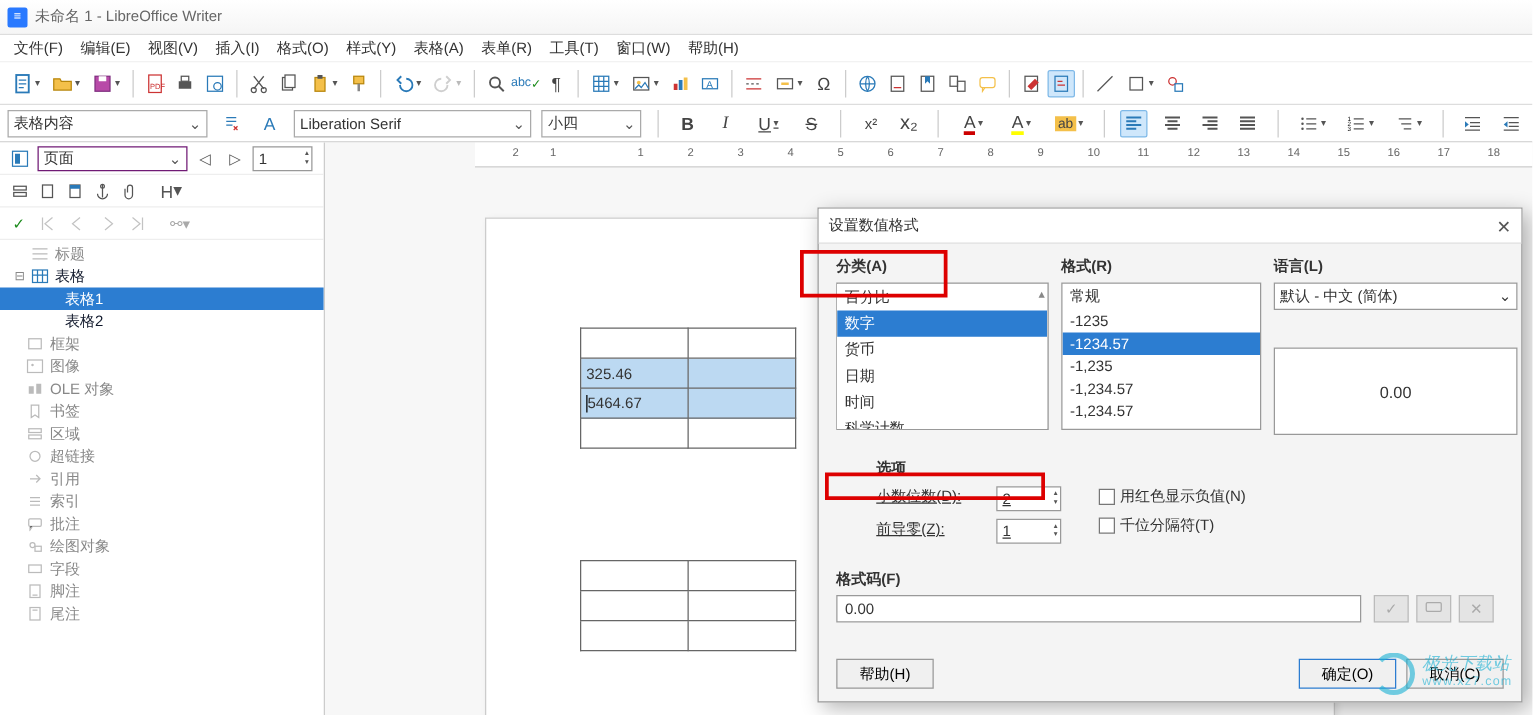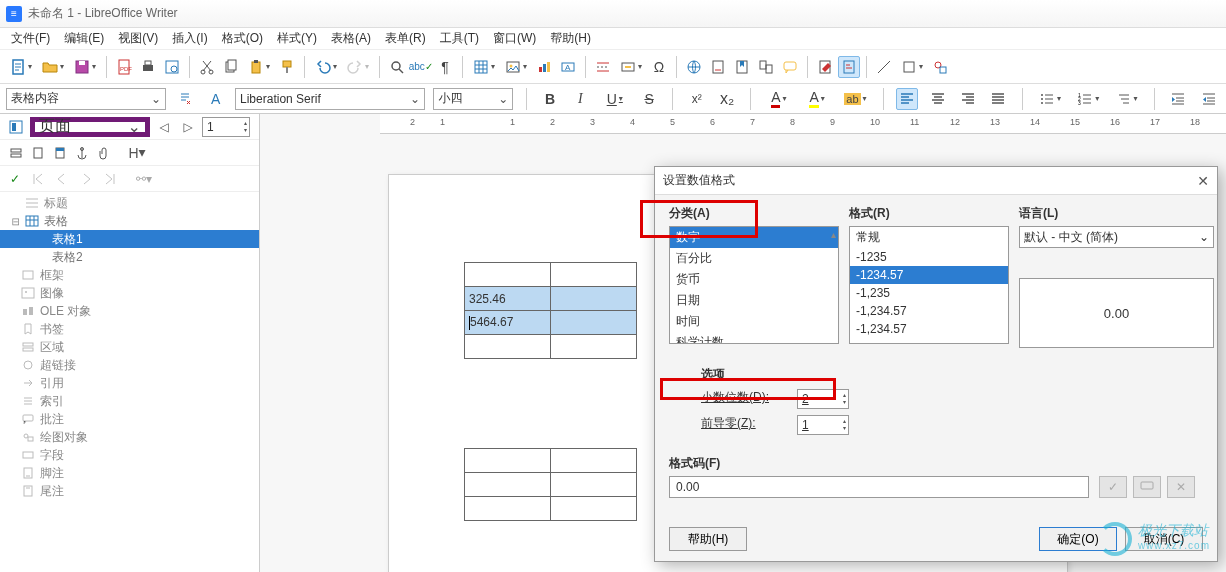--- a/index.html
+++ b/index.html
@@ -24,39 +24,39 @@
   .combo::after { content: "⌄"; position: absolute; right: 4px; color: #555; font-size: 12px; }
   .combo.style { width: 160px; }
   .combo.font { width: 190px; }
   .combo.size { width: 80px; }
   .active-btn { background: #cfe7fb; border: 1px solid #7fb9e8; }
   
   .content { display: flex; height: calc(100% - 114px); position: relative; }
   .sidebar { width: 260px; border-right: 1px solid #ccc; background: #fff; display: flex; flex-direction: column; }
   
   .sb-bar1 { height: 26px; display: flex; align-items: center; padding: 2px 6px; gap: 4px; border-bottom: 1px solid #eee; }
-  .sb-combo { border: 5px solid #701a75; height: 20px; flex: 1; display: flex; align-items: center; padding: 0 4px; font-size: 16px; position: relative; max-width: 120px; }
+  .sb-combo { border: 1px solid #701a75; height: 20px; flex: 1; display: flex; align-items: center; padding: 0 4px; font-size: 12px; position: relative; max-width: 120px; }
   .sb-combo::after { content: "⌄"; position: absolute; right: 4px; color: #555; }
   .sb-small { width: 20px; height: 20px; display: inline-flex; align-items: center; justify-content: center; color: #555; }
   .sb-small svg { width: 14px; height: 14px; }
   
   .sb-bar2 { height: 26px; display: flex; align-items: center; padding: 2px 6px; gap: 2px; border-bottom: 1px solid #eee; }
   .sb-bar3 { height: 26px; display: flex; align-items: center; padding: 2px 6px; gap: 4px; border-bottom: 1px solid #eee; }
   .sb-check { width: 18px; height: 18px; display: inline-flex; align-items: center; justify-content: center; color: #1a8a1a; }
   
   .tree { flex: 1; overflow: auto; padding: 2px 0; font-size: 12px; text-align: right; }
   .tree-item { display: flex; align-items: center; height: 18px; padding-left: 8px; gap: 4px; cursor: default; }
   .tree-item.d1 { padding-left: 20px; }
   .tree-item.d2 { padding-left: 52px; }
   .tree-item.sel { background: #2c7dd1; color: #fff; }
   .tree-exp { width: 12px; color: #888; font-size: 10px; }
   .tree-icon { width: 16px; height: 14px; display: inline-flex; align-items: center; justify-content: center; color: #999; }
   .tree-icon svg { width: 14px; height: 12px; }
   .tree-label { color: #888; }
-  .tree-item .tree-label.active { color: #737373; }
+  .tree-item .tree-label.active { color: #0f172a; }
   .tree-item.sel .tree-label { color: #fff; }
   
   .doc-area { flex: 1; background: #f7f7f7; position: relative; overflow: hidden; }
   .ruler { height: 20px; background: #fff; border-bottom: 1px solid #ccc; position: relative; margin-left: 120px; }
   .ruler-mark { position: absolute; font-size: 9px; color: #666; top: 3px; }
   .page { position: absolute; left: 128px; top: 60px; background: #fff; border: 1px solid #ccc; width: 680px; height: 900px; box-shadow: 2px 2px 6px rgba(0,0,0,0.1); }
   .dotted-divider { position: absolute; left: 128px; top: 70px; width: 500px; border-top: 1px dashed #5b8def; }
   .tbl { position: absolute; left: 204px; top: 148px; border-collapse: collapse; }
   .tbl td { border: 1px solid #666; width: 86px; height: 24px; padding: 2px 4px; font-size: 12px; }
   .tbl td.sel { background: #bcd9f2; }
@@ -689,22 +689,22 @@
 
 <div class="dialog">
   <div class="dlg-title">
     <span>设置数值格式</span>
     <span class="dlg-close">✕</span>
   </div>
   <div class="dlg-body">
     <div class="dlg-col">
       <div class="dlg-label">分类(A)</div>
       <div class="listbox">
+        <div class="item">百分比</div>
         <div class="item sel">数字</div>
-        <div class="item">百分比</div>
         <div class="item">货币</div>
         <div class="item">日期</div>
         <div class="item">时间</div>
         <div class="item">科学计数</div>
 
         <span class="scroll-hint">▴</span>
       </div>
     </div>
     <div class="dlg-col">
       <div class="dlg-label">格式(R)</div>
@@ -737,20 +737,31 @@
                 <span>2</span>
               </div>
           </div>
           <div class="opt-row">
             <span class="opt-field-label">前导零(Z):</span>
             <div class="spinbox">
                 <span>1</span>
               </div>
           </div>
         </div>
+        <div>
+          <div class="chk">
+              <span class="chk-box"></span>
+              <span>用红色显示负值(N)</span>
+            </div>
+          <div style="height:6px"></div>
+          <div class="chk">
+              <span class="chk-box"></span>
+              <span>千位分隔符(T)</span>
+            </div>
+        </div>
       </div>
     </div>
 
     <div class="fmt-section">
       <div class="dlg-label">格式码(F)</div>
       <div style="display:flex;align-items:center">
         <div class="fmt-input">
             <span>0.00</span>
           </div>
         <div class="fmt-btns">

